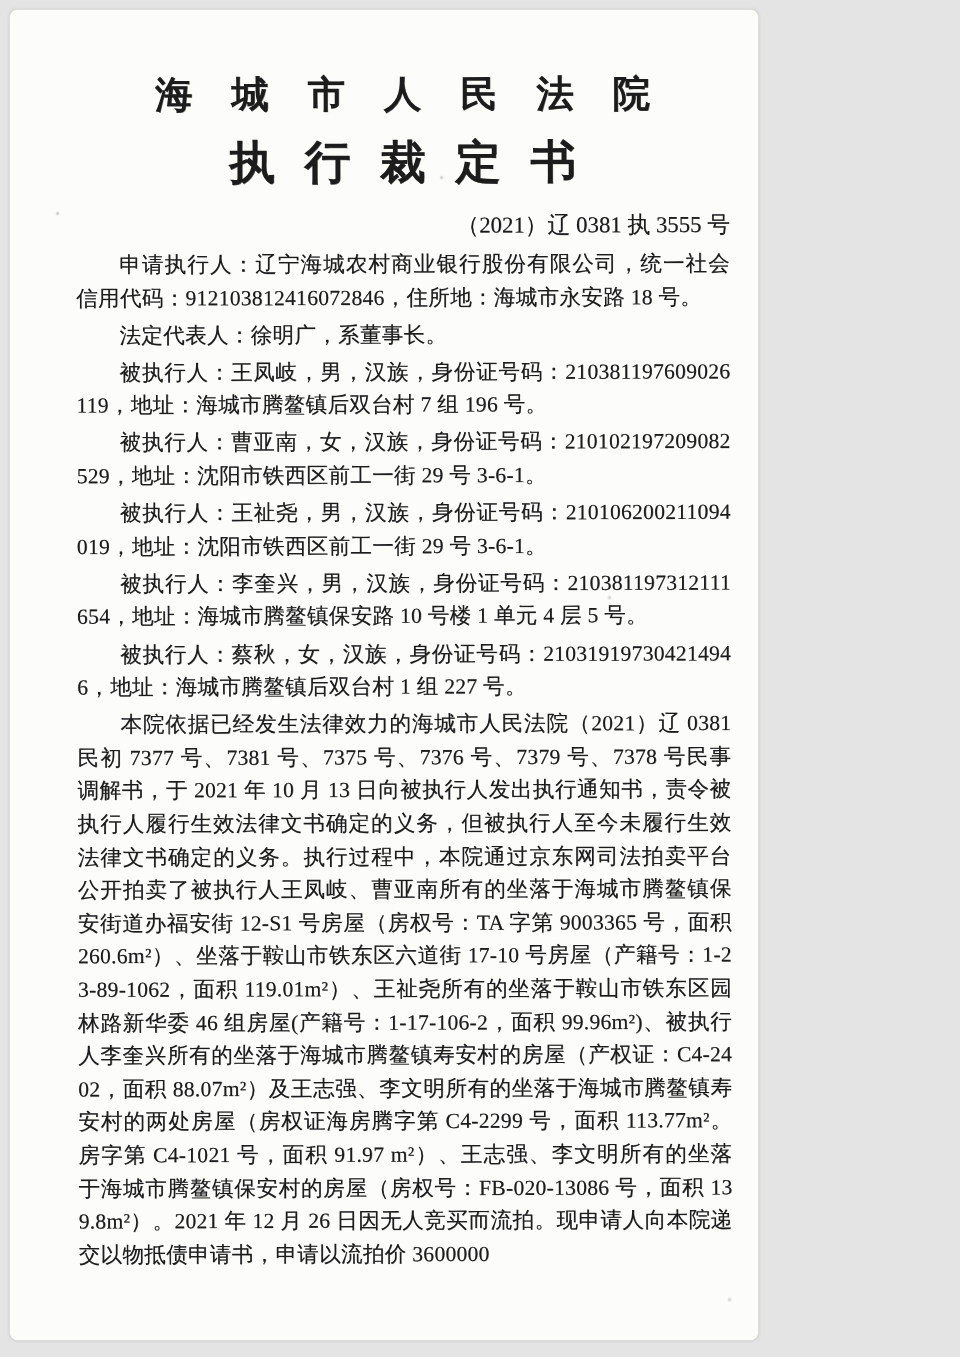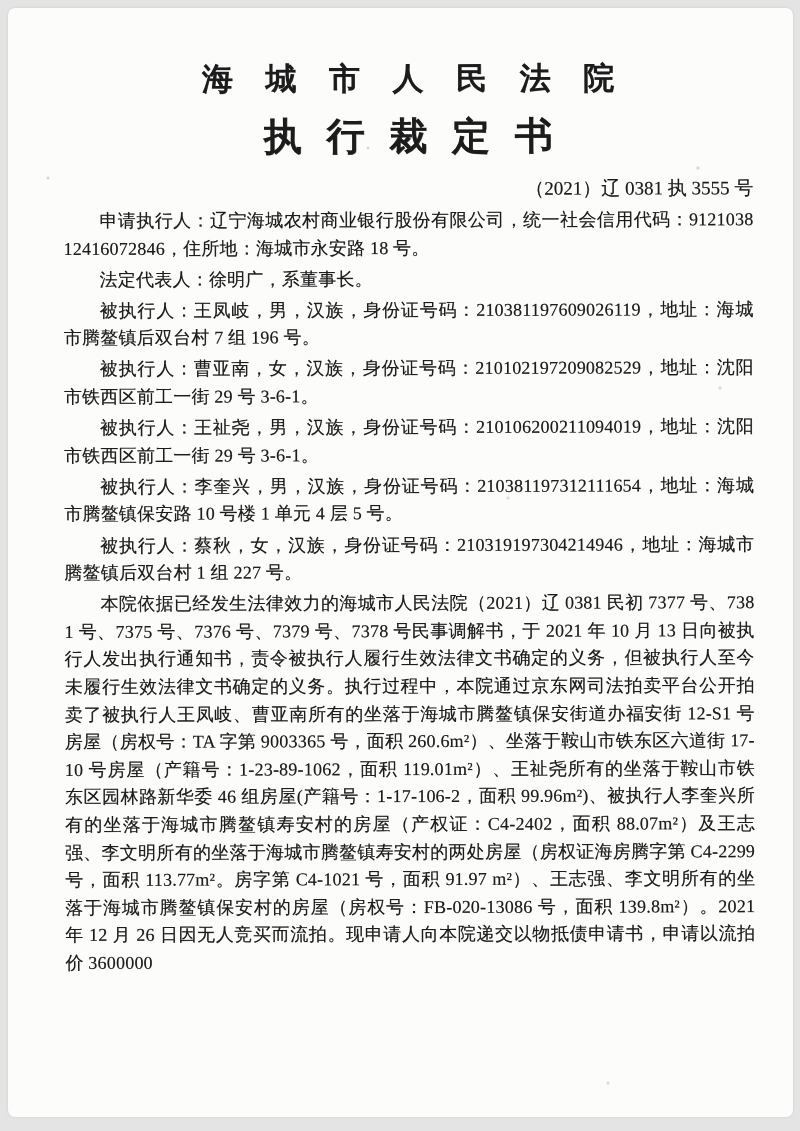--- a/index.html
+++ b/index.html
@@ -16,34 +16,34 @@
   .frame {
     position: absolute;
     left: 0; top: 0;
     width: 800px; height: 1131px;
     background: #e4e4e4;
   }
   .page {
     position: absolute;
     left: 8px;
     top: 8px;
-    width: 785px;
+    width: 624px;
     height: 1109px;
     background:
       radial-gradient(circle 1.5px at 690px 160px, #c9c9c9 0, rgba(201,201,201,0) 2.5px),
       radial-gradient(circle 1.5px at 712px 380px, #cfcfcf 0, rgba(207,207,207,0) 2.5px),
       radial-gradient(circle 1px at 40px 170px, #c0c0c0 0, rgba(192,192,192,0) 2px),
       radial-gradient(circle 1.5px at 600px 1075px, #d2d2d2 0, rgba(210,210,210,0) 2.5px),
       radial-gradient(circle 1px at 360px 140px, #c6c6c6 0, rgba(198,198,198,0) 2px),
       radial-gradient(circle 1.2px at 500px 490px, #cccccc 0, rgba(204,204,204,0) 2.2px),
       #fcfcfb;
     border-radius: 7px;
     box-shadow: 0 0 3px rgba(0,0,0,0.10);
     box-sizing: border-box;
-    padding: 52px 40px 0 55px;
+    padding: 52px 24px 0 55px;
   }
   .scan {
     transform: rotate(-0.15deg);
     transform-origin: 50% 0;
     color: #1c1c1c;
   }
   .court-name {
     margin: 0;
     text-align: center;
     font-size: 31px;

